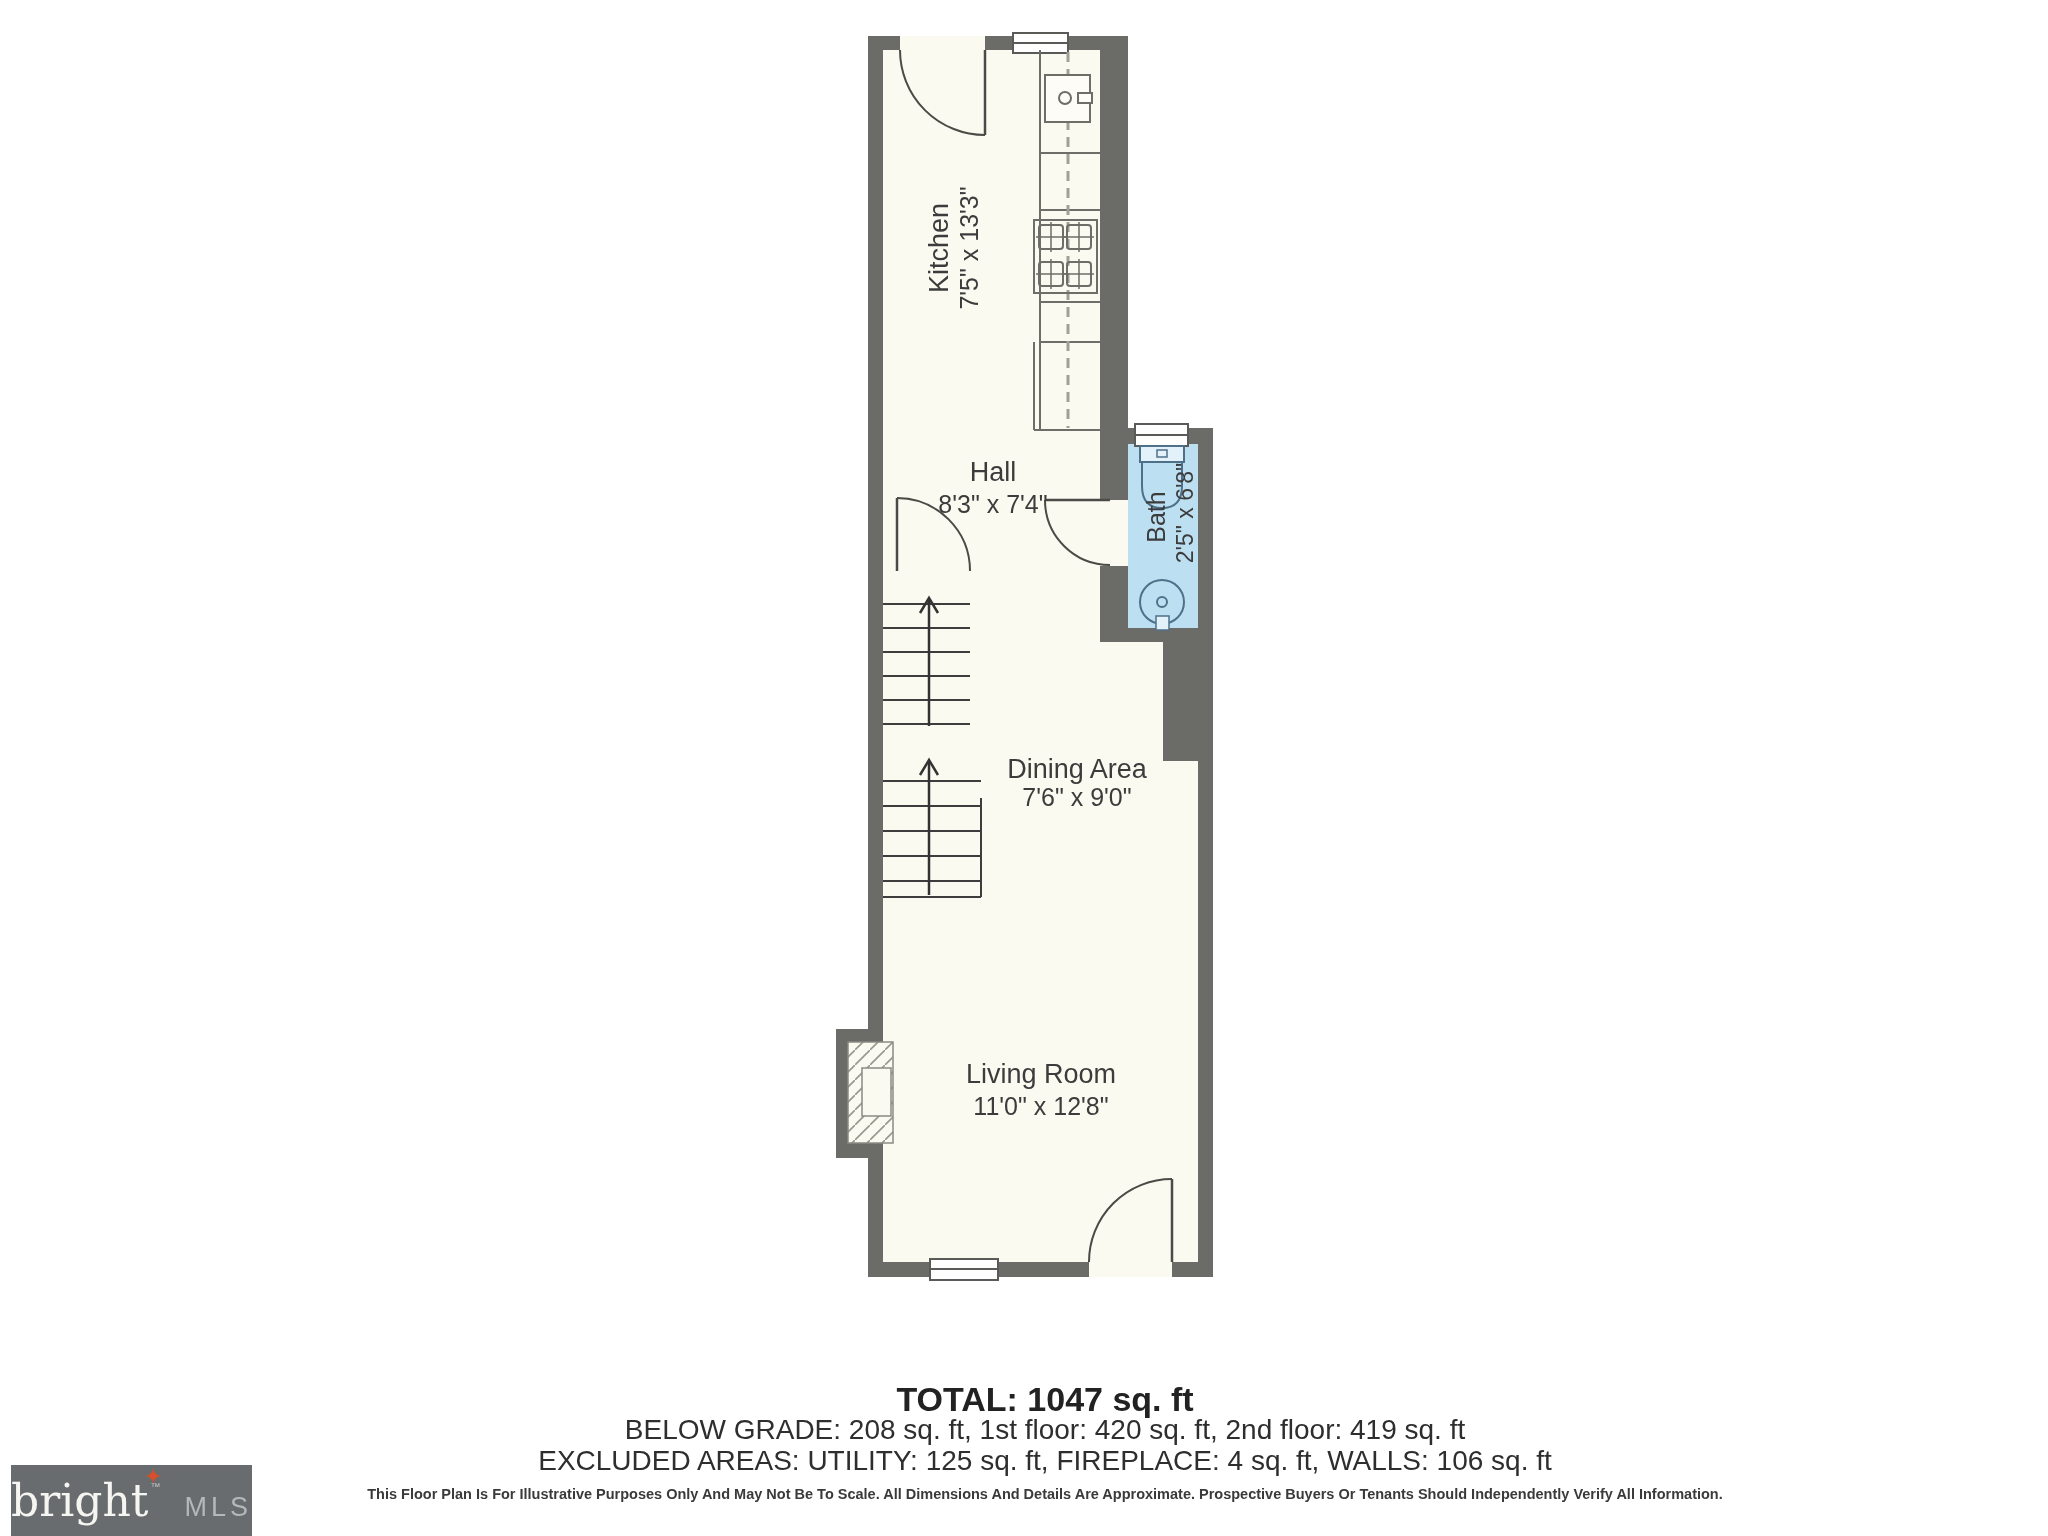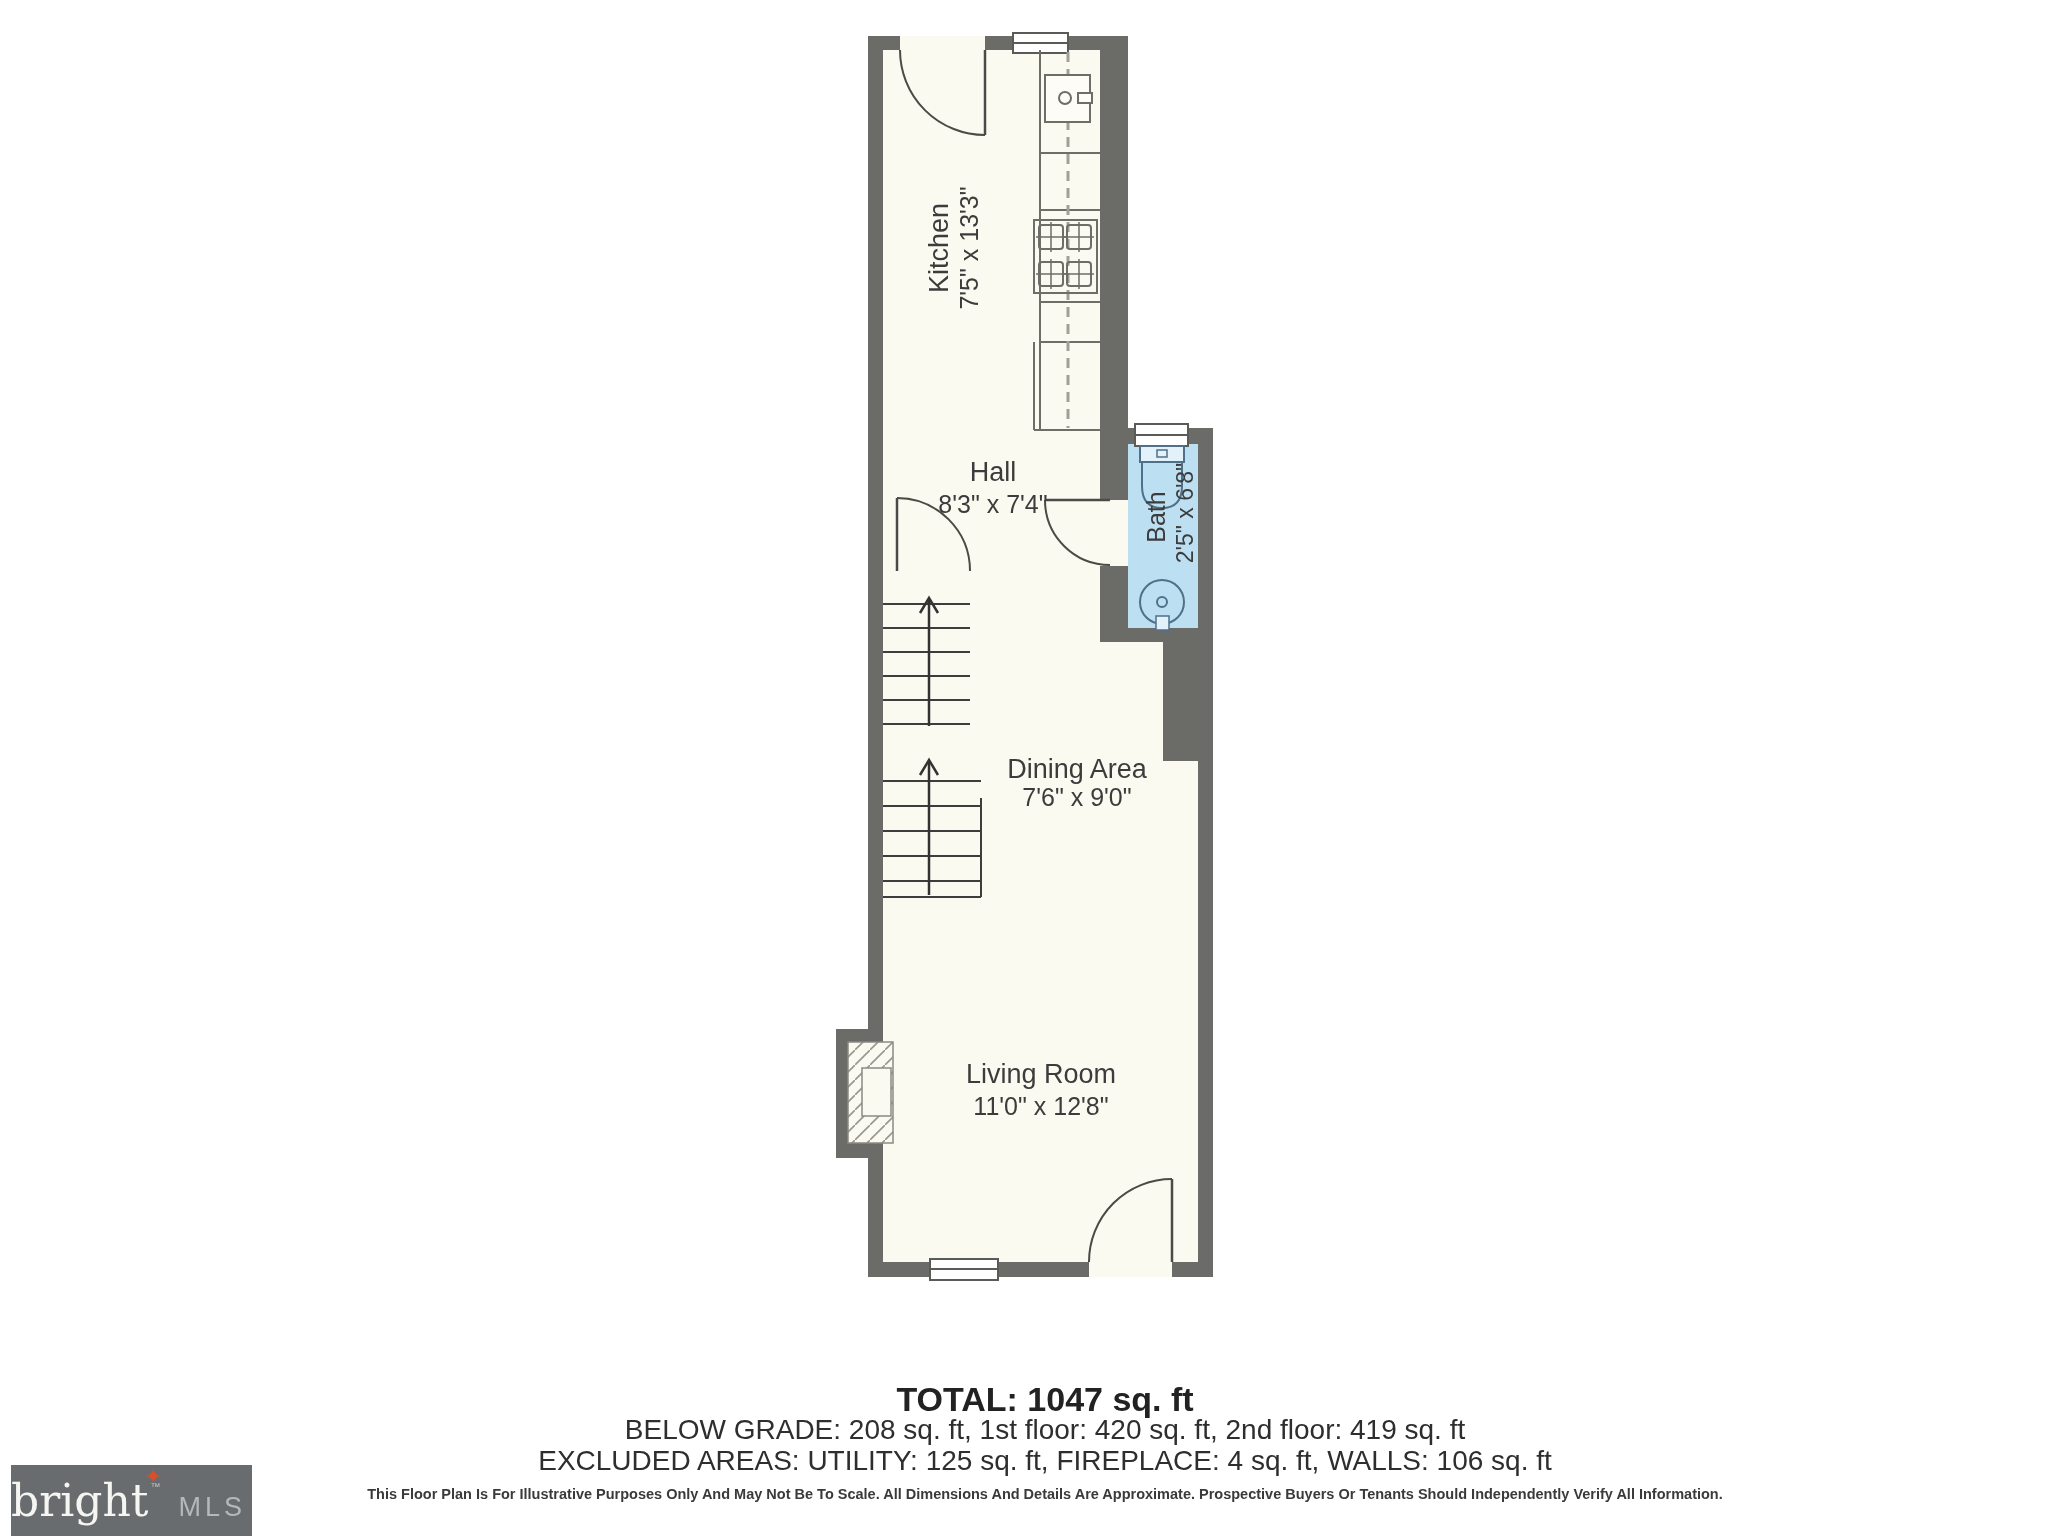--- a/index.html
+++ b/index.html
@@ -30,21 +30,21 @@
   .logo-star{
     position:absolute;right:-4px;top:1px;font-size:22px;color:#d94f2b;
     font-family:"DejaVu Sans", sans-serif;line-height:22px;
   }
   .logo-tm{
     font-size:10px;color:#c4c7c7;position:relative;top:-26px;left:2px;
     font-family:"Liberation Sans", sans-serif;
   }
   .logo-mls{
     font-family:"Liberation Sans", sans-serif;font-size:27px;color:#b4b8b9;
-    letter-spacing:4px;margin-left:20px;
+    letter-spacing:4px;margin-left:26px;
   }
   text{fill:#3c3c3c;}
   .room-name{font-size:27px;}
   .room-dims{font-size:25px;}
   .bath-name{font-size:25px;}
   .bath-dims{font-size:23px;}
 </style>
 </head>
 <body>
 

